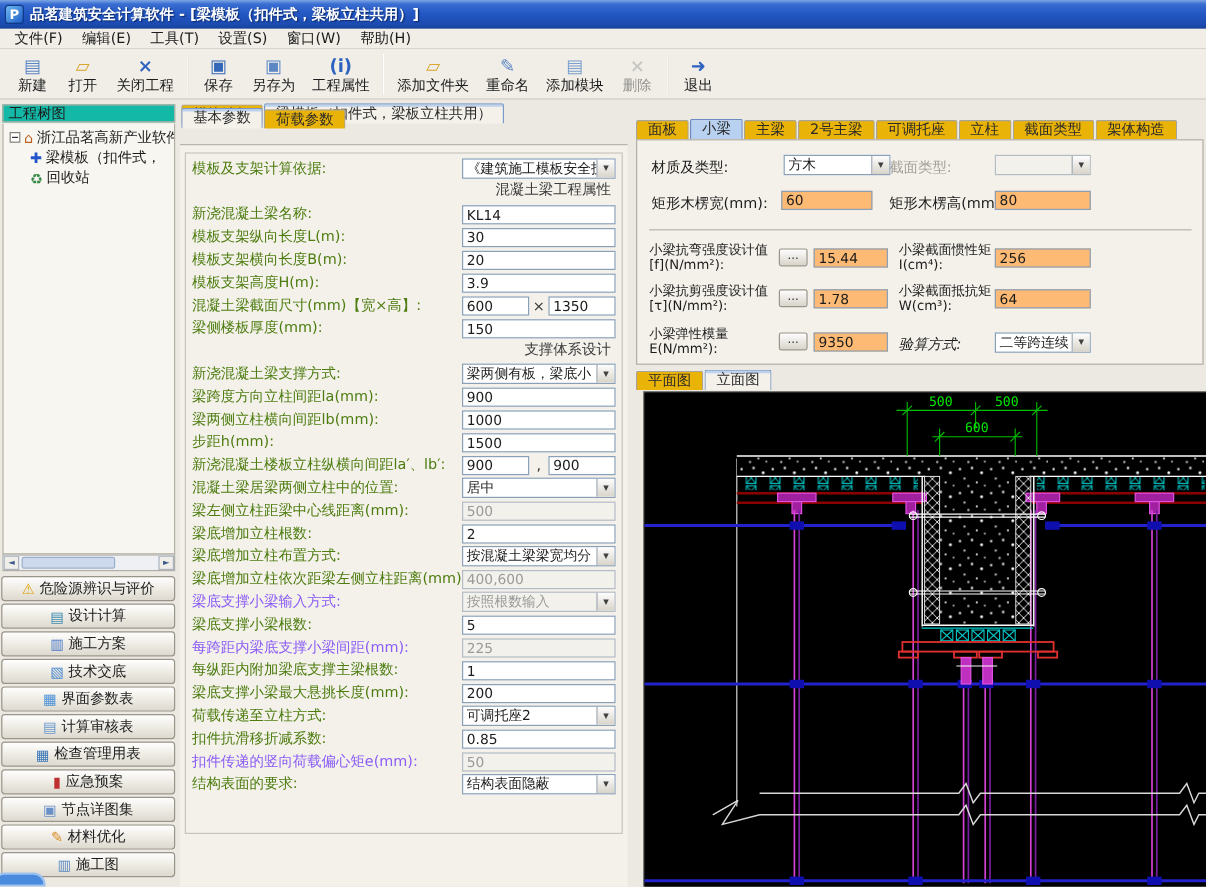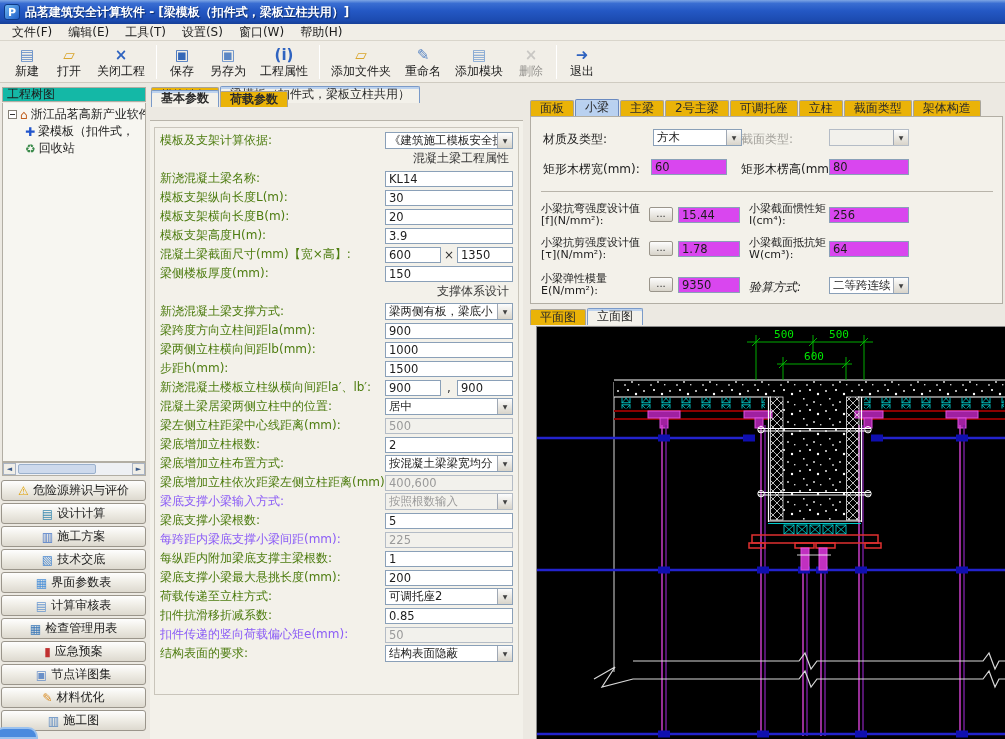--- a/index.html
+++ b/index.html
@@ -59,21 +59,21 @@
 
   
   .tabstrip { position:absolute; display:flex; align-items:flex-end; }
   .tab { height:16px; line-height:15px; padding:0 9px; margin-right:1px; font-size:12px; white-space:nowrap;
     background:#eab308; border:1px solid #a8a49a; border-bottom:none; border-radius:2px 2px 0 0; color:#2a2a2a; }
   .tab.active { background:#f3f1ea; border-color:#7a9ac8; height:17px;
     box-shadow:inset 0 2px 0 #bcd2ee; }
   .tab.blue-active { background:#b9d1f0; border-color:#6a8ac0; }
 
   .module-tabs { left:151px; top:86px; }
-  .param-tabs  { left:151px; top:90px;font-weight:bold; }
+  .param-tabs  { left:151px; top:90px; }
   .rp-tabs     { left:530px; top:99px; }
   .draw-tabs   { left:530px; top:308px; }
 
   
   .form-wrap { position:absolute; left:150px; top:120px; width:373px; height:619px; background:#f3f1ea;
     border-top:1px solid #b8b4aa; }
   .form-inner { position:absolute; left:4px; top:6px; width:365px; height:568px;
     border:1px solid #c9c5bb; padding:3px 5px 0 5px; overflow:hidden; }
   .form-row { display:flex; align-items:center; height:19px; }
   .f-label { flex:1; white-space:nowrap; overflow:hidden; font-size:12px; color:#4d7c0f; }
@@ -91,21 +91,21 @@
   .dropdown.disabled { background:#f2f1ec; color:#9a9a9a; border-color:#b4bcc6; }
   .dd-val { flex:1; padding:0 3px; line-height:15px; font-size:11.5px; white-space:nowrap; overflow:hidden; }
   .dd-btn { flex:0 0 15px; background:linear-gradient(180deg,#fdfdfd,#d8d4ca); border-left:1px solid #a0a8b4;
     display:flex; align-items:center; justify-content:center; font-size:6px; color:#404040; }
 
   
   .rp-box { position:absolute; left:530px; top:116px; width:473px; height:188px; background:#f3f1ea;
     border:1px solid #b2aea4; }
   .rp-abs { position:absolute; white-space:nowrap; font-size:12px; }
   .rp-label2 { position:absolute; font-size:11px; line-height:12px; white-space:nowrap; }
-  .rp-input { position:absolute; background:#d946ef; border:1px solid #8aa0b8; height:16px; line-height:14px;
+  .rp-input { position:absolute; background:#fdba74; border:1px solid #8aa0b8; height:16px; line-height:14px;
     font-size:11.5px; padding:0 3px; overflow:hidden; }
   .rp-dd { position:absolute; height:17px; border:1px solid #8aa0b8; background:#fff; display:flex; }
   .rp-dd.disabled { background:#f2f1ec; border-color:#b4bcc6; }
   .rp-dim { color:#a2a09a; }
   .browse-btn { position:absolute; width:24px; height:15px; border:1px solid #9a958b; border-radius:2px;
     background:linear-gradient(180deg,#fdfdfd,#d8d4ca); font-size:10px; line-height:12px; text-align:center; color:#333; }
   .rp-hr { position:absolute; left:10px; top:74px; width:452px; border-top:1px solid #b8b4aa; }
 
   
   .draw-area { position:absolute; left:536px; top:326px; width:469px; height:413px; background:#000;

